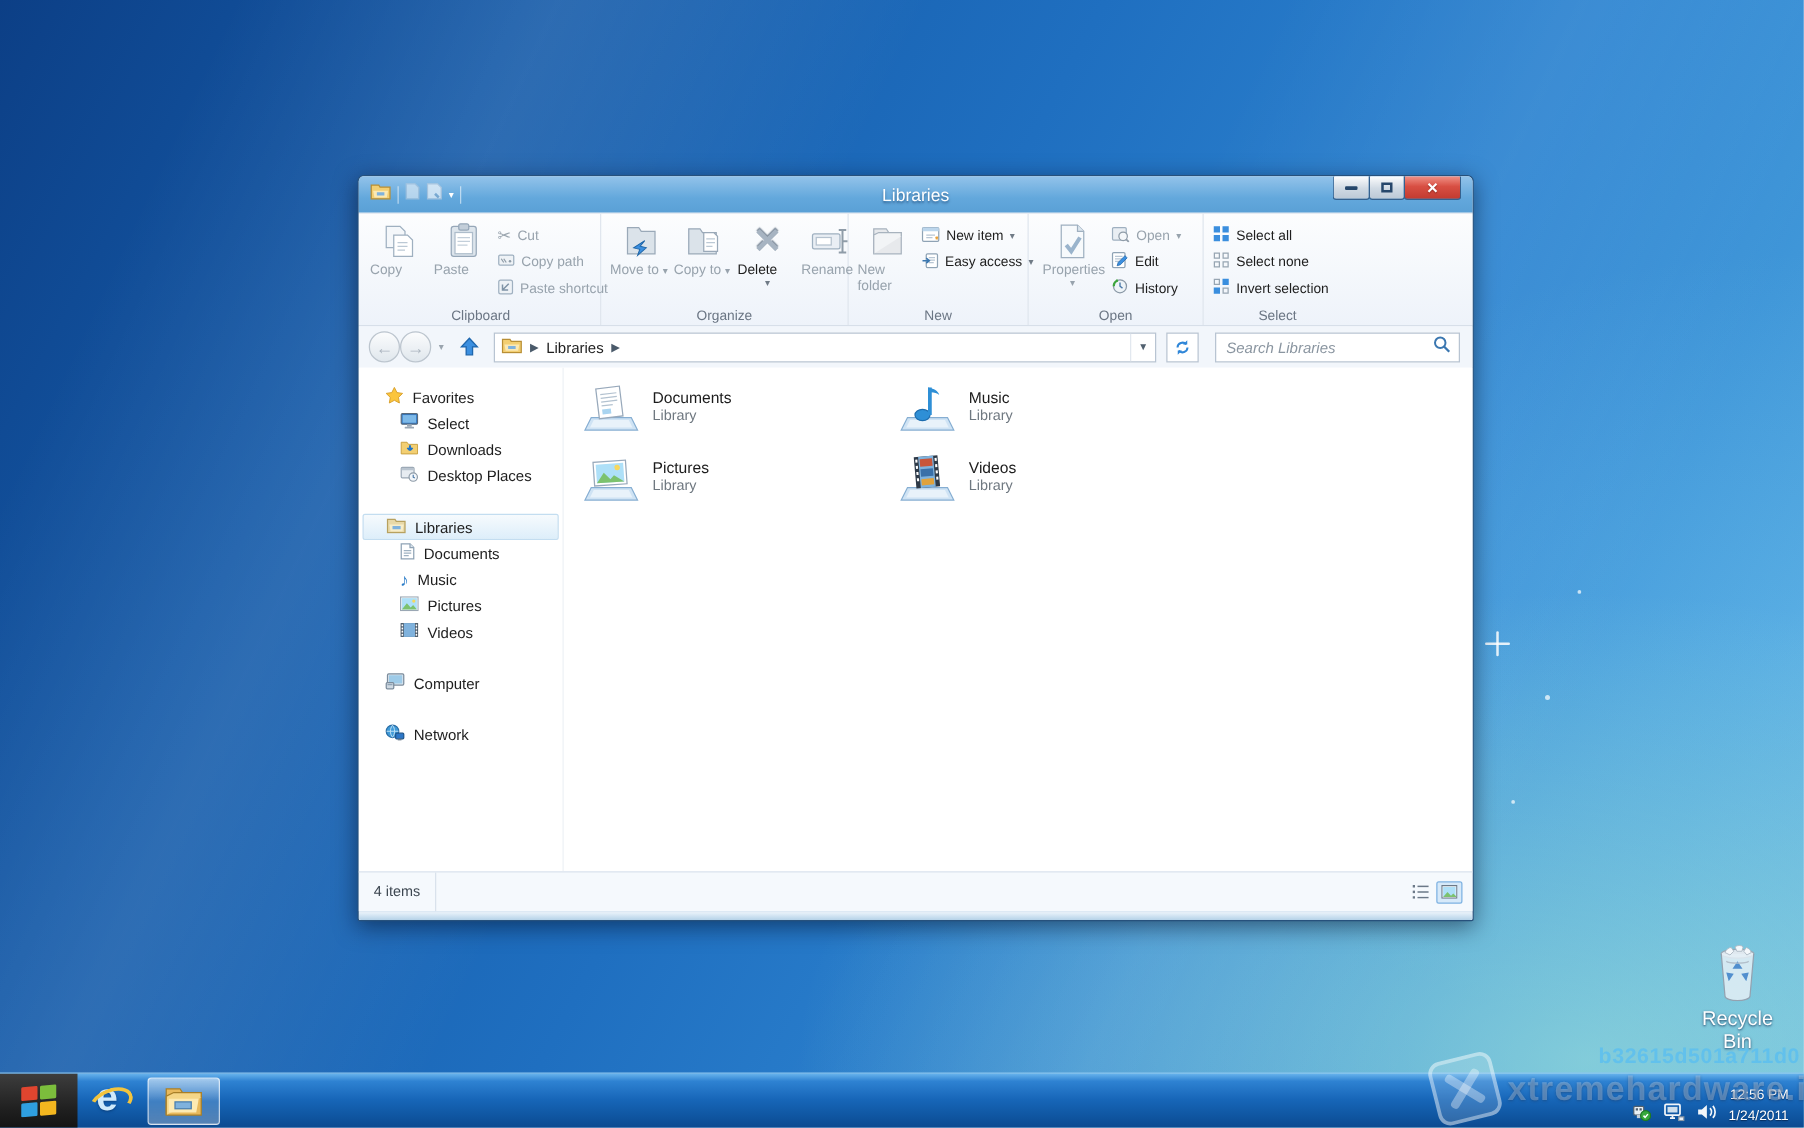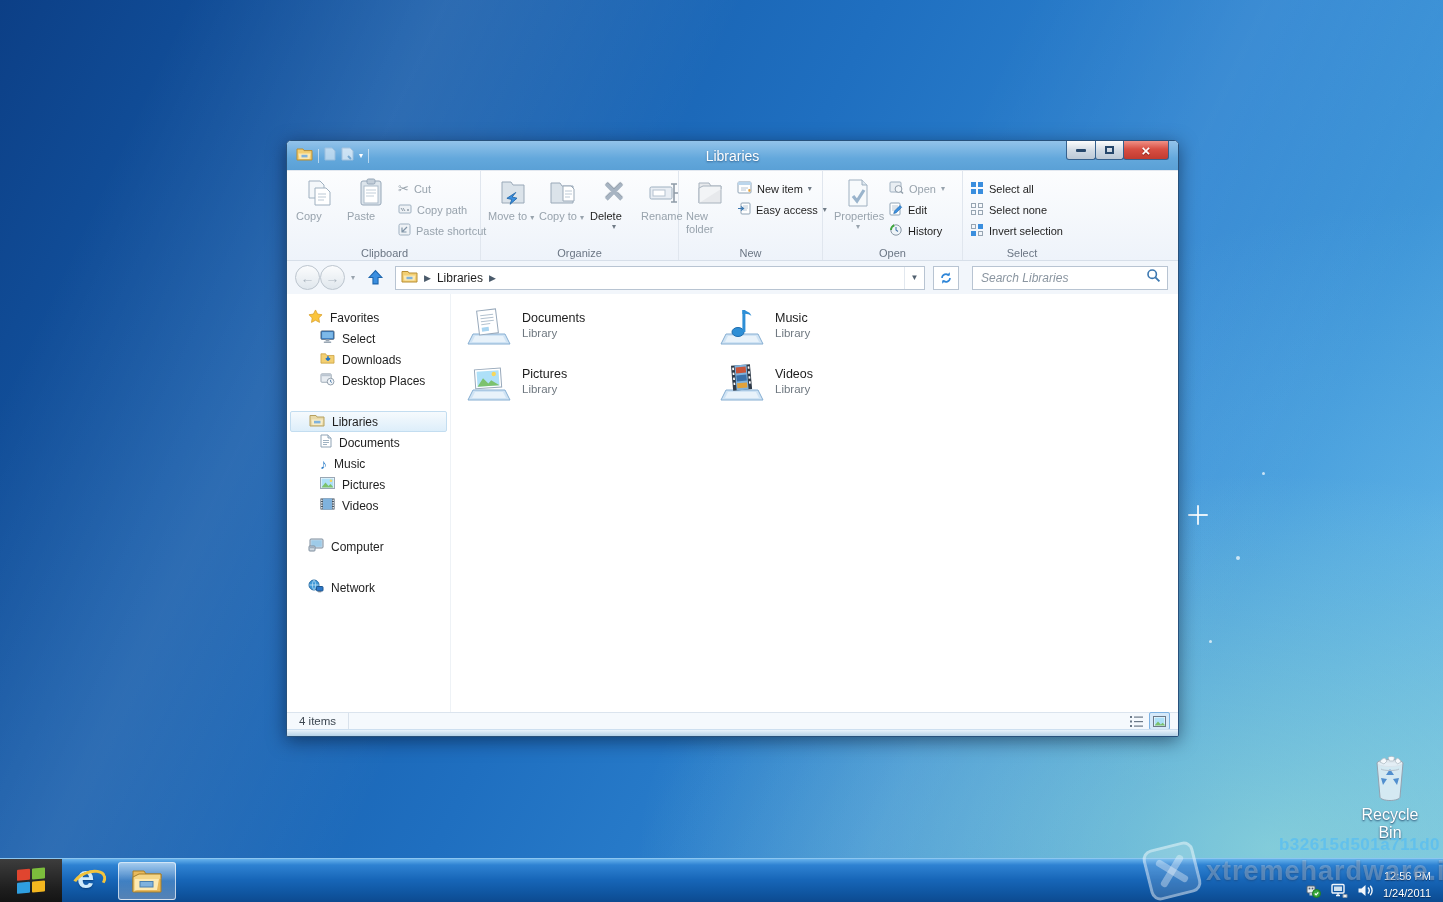--- a/index.html
+++ b/index.html
@@ -103,21 +103,21 @@
   .sgap { height:20px; }
   .note { color:#2a7cc8; font-size:14px; line-height:1; }
   .content { flex:1; padding:10px 0 0 14px; display:grid; grid-template-columns:253px 253px;
     grid-auto-rows:56px; align-content:start; }
   .citem { display:flex; gap:9px; align-items:flex-start; cursor:default; }
   .citem .txt { padding-top:6px; line-height:1.3; }
   .cname { font-size:12.5px; color:#1c1c1c; }
   .ctype { font-size:11.5px; color:#6f7880; }
 
   
-  .status { height:17px; background:#f5f9fd; border-top:1px solid #dbe4ee; display:flex; align-items:center; }
+  .status { height:32px; background:#f5f9fd; border-top:1px solid #dbe4ee; display:flex; align-items:center; }
   .scount { font-size:11.5px; color:#3c4650; padding:0 12px; height:100%; display:flex; align-items:center;
     border-right:1px solid #d9e2ec; min-width:62px; }
   .viewbtns { margin-left:auto; display:flex; gap:2px; padding-right:8px; }
   .vb { width:21px; height:18px; display:flex; align-items:center; justify-content:center;
     border:1px solid transparent; border-radius:2px; }
   .vb.sel { border:1px solid #7eb2e2; background:#d6e9f9; }
   .winframe-bottom { height:7px; background:linear-gradient(#e8f2fa,#b5d2e8); border-top:1px solid #cddff0;
     border-radius:0 0 2px 2px; }
 
   

